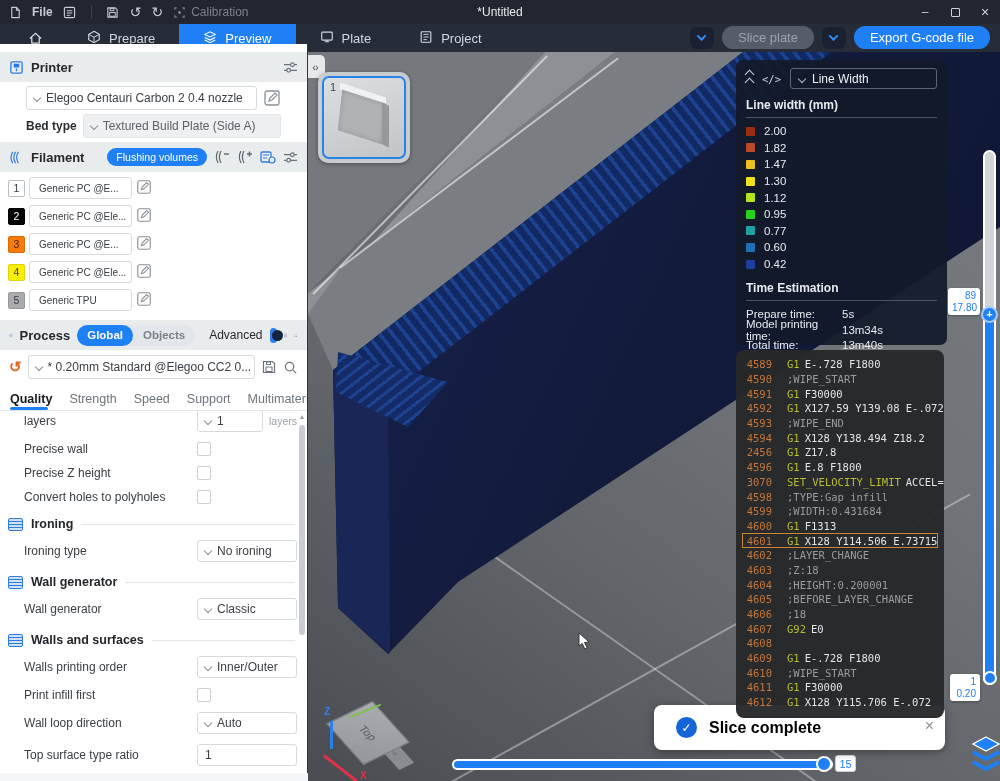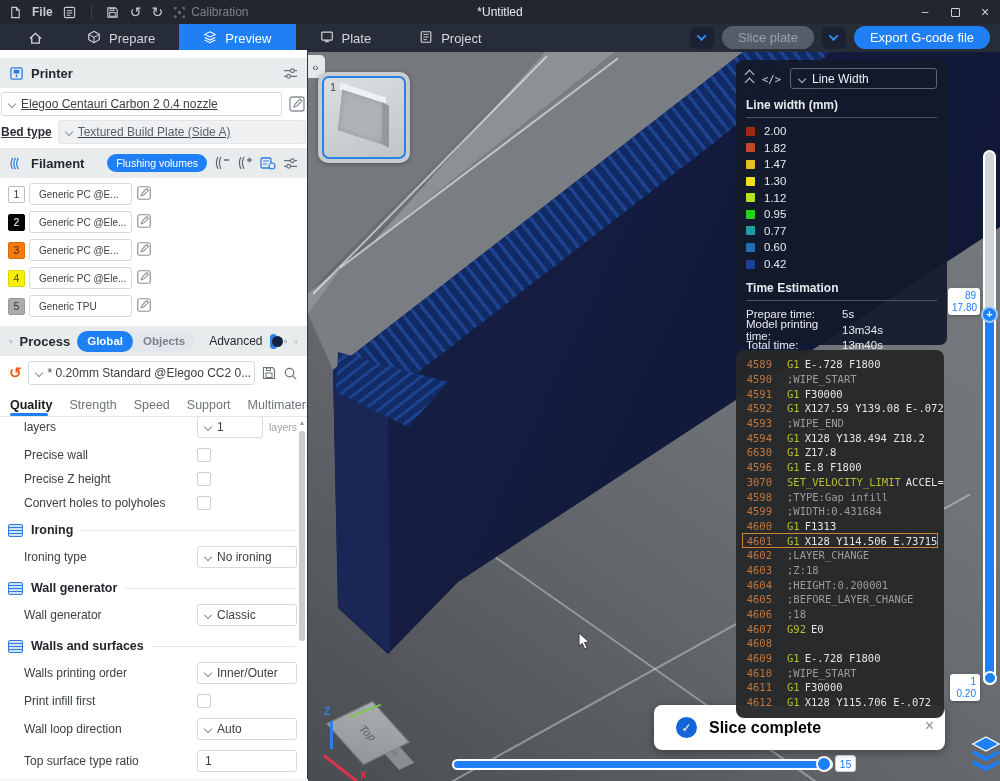--- a/index.html
+++ b/index.html
@@ -24,24 +24,24 @@
   .nav-tab { height:28px; display:flex; align-items:center; gap:8px; padding:0 24px; cursor:pointer; }
   .nav-tab.active { background:#1f7ff5; color:#fff; }
   .nav-right { position:absolute; right:10px; top:2px; display:flex; align-items:center; gap:8px; }
   .chev-btn { width:24px; height:22px; border-radius:6px; background:#1b2130; display:flex; align-items:center; justify-content:center; }
   .chev { width:7px; height:7px; border-right:2px solid #2f8cf5; border-bottom:2px solid #2f8cf5; transform:rotate(45deg) translate(-1px,-1px); }
   .pill { height:23px; border-radius:13px; display:flex; align-items:center; justify-content:center; font-size:13px; padding:0 16px; }
   .pill.disabled { background:#575d68; color:#9ba2ac; }
   .pill.primary { background:#1f7ff5; color:#fff; }
 
   
-  .left { position:absolute; left:0; top:50px; width:308px; height:729px; background:#fff; border-right:1px solid #31363d; overflow:hidden; font-size:12px; color:#3b4046; }
+  .left { position:absolute; left:0; top:44px; width:308px; height:729px; background:#fff; border-right:1px solid #31363d; overflow:hidden; font-size:12px; color:#3b4046; }
   .sec-head { height:30px; background:#e9eced; display:flex; align-items:center; gap:7px; padding:0 9px; font-weight:bold; font-size:13px; color:#25292e; }
   .sec-head .grow { flex:1; }
-  .row { display:flex; align-items:center; padding:4px 1px; gap:6px;text-decoration:underline; }
+  .row { display:flex; align-items:center; padding:4px 26px; gap:6px; }
   .selectbox { flex:1; height:24px; border:1px solid #d6dadf; border-radius:3px; background:#fff; display:flex; align-items:center; gap:6px; padding:0 7px; color:#3b4046; overflow:hidden; white-space:nowrap; }
   .selectbox .schev { width:6px; height:6px; border-right:1.4px solid #8a9097; border-bottom:1.4px solid #8a9097; transform:rotate(45deg); flex:none; }
   .selectbox.gray { background:#eef0f2; border-color:#e2e5e8; color:#5c6269; }
   .editbtn { width:18px; height:18px; flex:none; }
   .flush-pill { background:#1f7ff5; color:#fff; border-radius:10px; font-size:10.5px; font-weight:normal; padding:3px 9px; }
   .fil-grid { display:flex; flex-wrap:wrap; padding:2px 6px 6px; }
   .fil-cell { width:148px; display:flex; align-items:center; gap:4px; padding:3px 2px; }
   .fil-badge { width:17px; height:17px; border-radius:2px; font-size:10.5px; display:flex; align-items:center; justify-content:center; flex:none; }
   .fil-sel { flex:1; height:22px; border:1px solid #d6dadf; border-radius:3px; display:flex; align-items:center; gap:4px; padding:0 5px; font-size:10px; overflow:hidden; white-space:nowrap; }
   .seg-wrap { background:#e3e6ea; border-radius:11px; display:flex; align-items:center; height:21px; font-size:11.5px; }
@@ -630,21 +630,21 @@
         <div class="gline">
           <span class="gnum">4593</span>
           <span class="gcomment">;WIPE_END</span>
         </div>
         <div class="gline">
           <span class="gnum">4594</span>
           <span class="gkw">G1</span>
           <span class="gtxt">X128 Y138.494 Z18.2</span>
         </div>
         <div class="gline">
-          <span class="gnum">6630</span>
+          <span class="gnum">2456</span>
           <span class="gkw">G1</span>
           <span class="gtxt">Z17.8</span>
         </div>
         <div class="gline">
           <span class="gnum">4596</span>
           <span class="gkw">G1</span>
           <span class="gtxt">E.8 F1800</span>
         </div>
         <div class="gline">
           <span class="gnum">3070</span>

